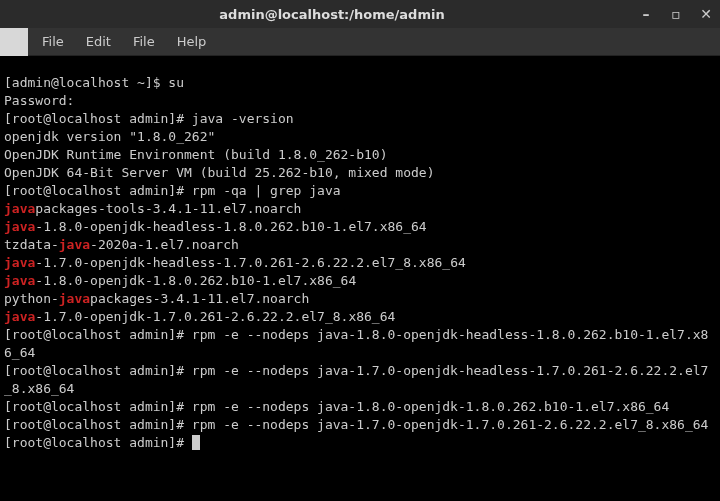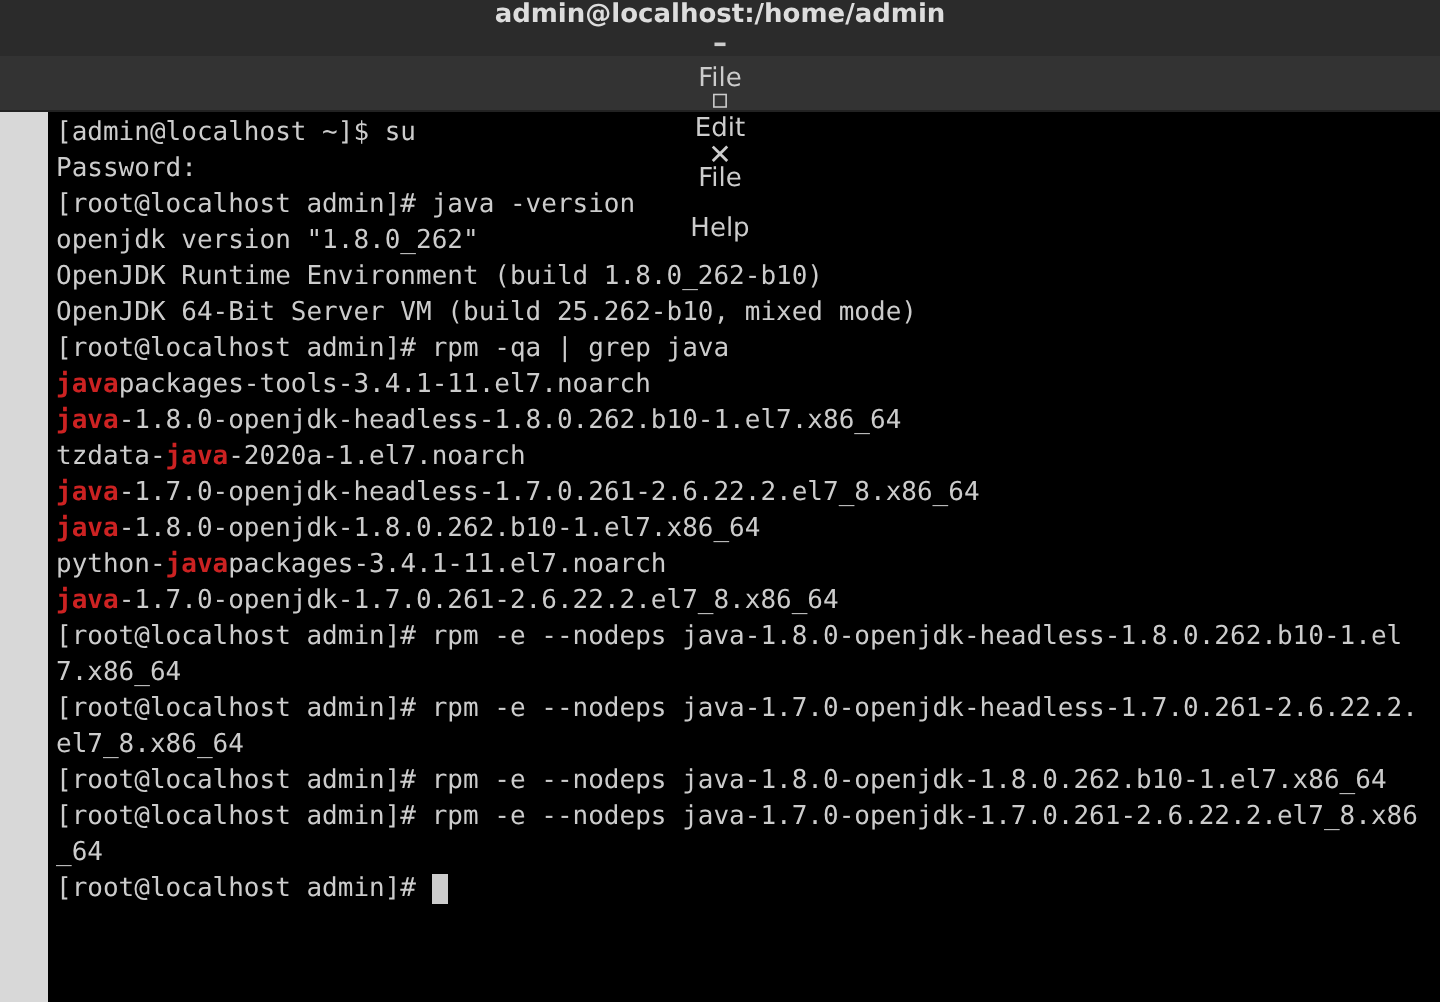--- a/index.html
+++ b/index.html
@@ -1,15 +1,15 @@
 <!DOCTYPE html>
 <html><head>
   <meta charset="utf-8">
   <style>
-    * { margin: 0; padding: 0; box-sizing: border-box; flex-direction: column; }
+    * { margin: 0; padding: 0; box-sizing: border-box; }
     body {
       width: 720px;
       height: 501px;
       background: #d8d8d8;
       font-family: "DejaVu Sans", "Liberation Sans", sans-serif;
       overflow: hidden;
     }
     .titlebar {
       background: #2b2b2b;
       color: #ddd;
@@ -34,37 +34,37 @@
     .menubar {
       background: #333;
       color: #ccc;
       height: 28px;
       display: flex;
       align-items: center;
       padding: 0 4px;
       font-size: 13px;
       gap: 2px;
       border-bottom: 1px solid #222;
+      margin-left: 28px;
     }
     .menu-item {
       padding: 4px 10px;
       cursor: pointer;
     }
     .terminal {
       background: #000;
       color: #ccc;
       font-family: "DejaVu Sans Mono", "Liberation Mono", monospace;
       font-size: 13px;
       line-height: 18px;
-      padding: 2px 4px;
+      padding: 18px 4px;
       height: calc(501px - 56px);
       overflow: hidden;
       white-space: pre-wrap;
       word-break: break-all;
-      margin-left: 24px;
     }
     .hl { color: #cc2222; font-weight: bold; }
     .cursor {
       display: inline-block;
       width: 8px;
       height: 15px;
       background: #ccc;
       vertical-align: text-bottom;
     }
   </style>

